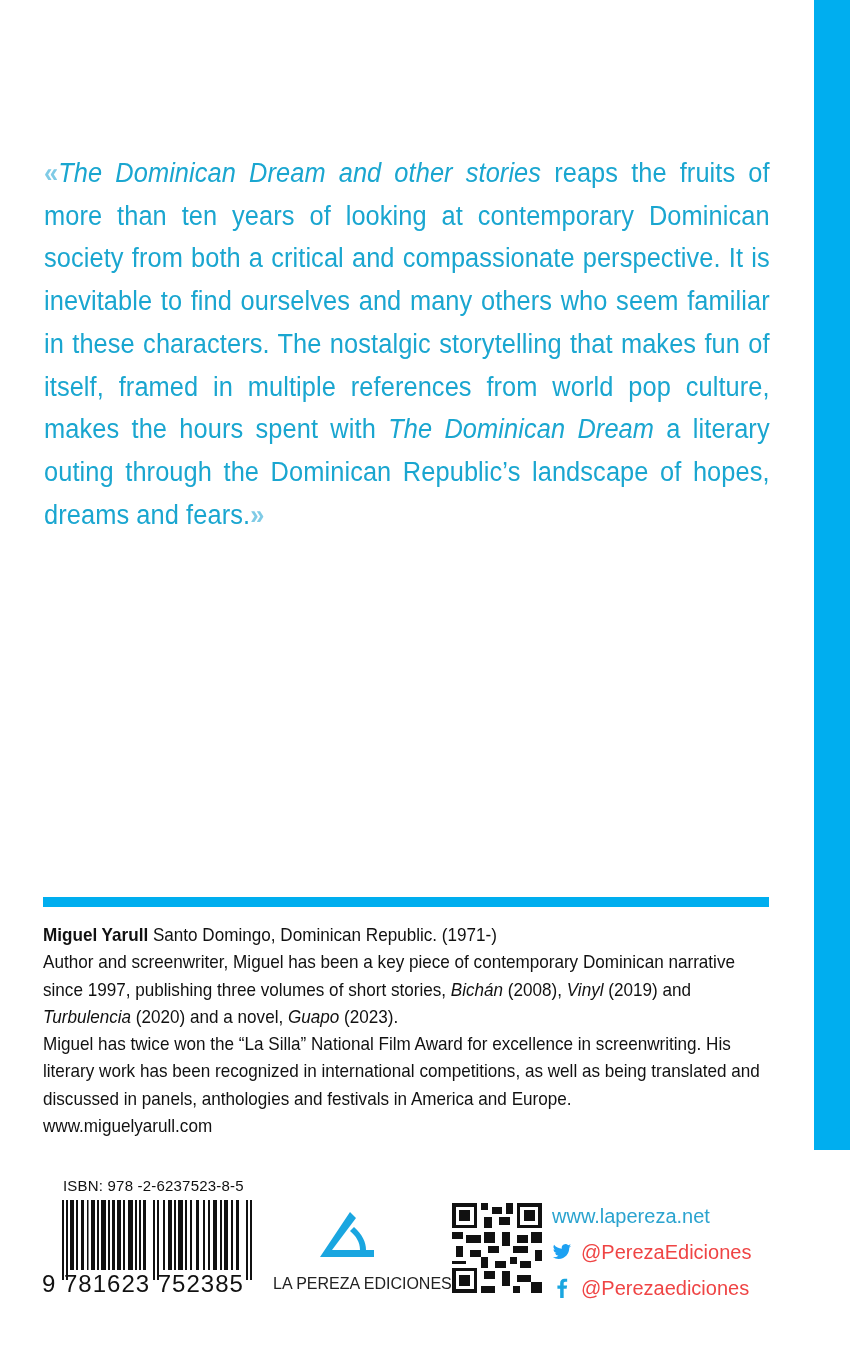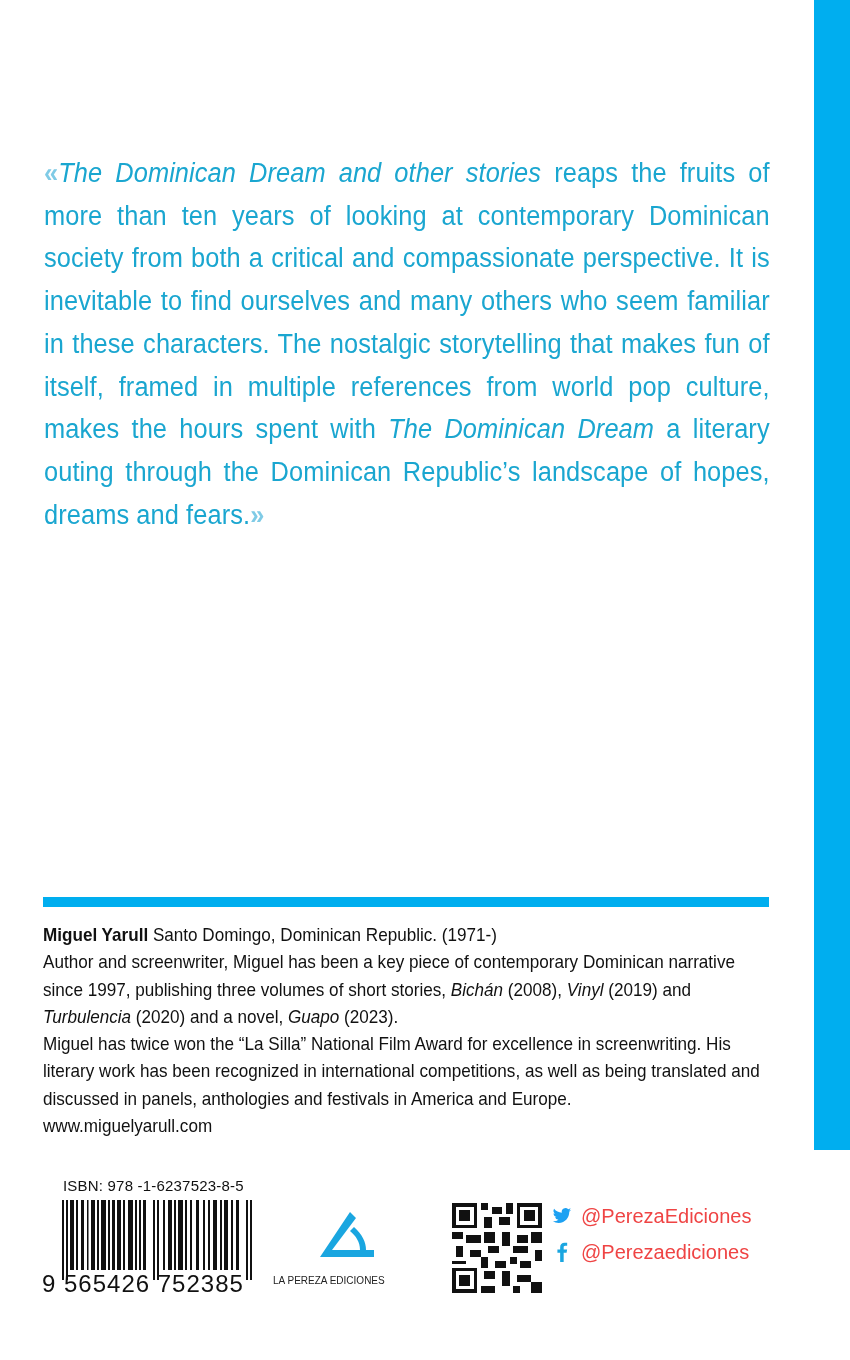--- a/index.html
+++ b/index.html
@@ -14,21 +14,21 @@
   .quote-mark{color:#7fcbe6;font-weight:bold;}
   .divider{position:absolute;left:43px;top:897px;width:726px;height:10px;background:#00aeef;}
   .bio{position:absolute;left:43px;top:921px;width:808px;color:#111;font-size:19px;line-height:27.3px;
        transform:scaleX(0.9);transform-origin:left top;}
   .bio p{margin:0;}
   .bio b{font-weight:bold;}
   .isbn-label{position:absolute;left:63px;top:1177px;font-size:15px;color:#111;letter-spacing:0.2px;}
   .barcode{position:absolute;left:62px;top:1200px;width:190px;height:80px;}
   .barcode-digits{position:absolute;left:42px;top:1270px;font-size:24px;color:#111;letter-spacing:1px;}
   .logo{position:absolute;left:318px;top:1210px;width:60px;height:56px;}
-  .publisher{position:absolute;left:273px;top:1275px;font-size:10px;color:#222;}
+  .publisher{position:absolute;left:273px;top:1275px;font-size:16px;color:#222;}
   .qr{position:absolute;left:452px;top:1203px;width:90px;height:90px;}
   .links{position:absolute;left:552px;top:1198px;}
   .link-row{display:flex;align-items:center;height:36px;font-size:20px;}
   .web{color:#2aa3cf;}
   .social{color:#ef4444;}
   .ico{width:20px;height:20px;margin-right:9px;display:inline-block;}
 </style>
 </head>
 <body>
 
@@ -43,21 +43,21 @@
 
 <div class="divider"></div>
 
 <div class="bio">
   <p><b>Miguel Yarull</b><span> Santo Domingo, Dominican Republic. (1971-)</span></p>
   <p><span>Author and screenwriter, Miguel has been a key piece of contemporary Dominican narrative since 1997, publishing three volumes of short stories, </span><i>Bichán</i><span> (2008), </span><i>Vinyl</i><span> (2019) and </span><i>Turbulencia</i><span> (2020) and a novel, </span><i>Guapo</i><span> (2023).</span></p>
   <p>Miguel has twice won the “La Silla” National Film Award for excellence in screenwriting. His literary work has been recognized in international competitions, as well as being translated and discussed in panels, anthologies and festivals in America and Europe.</p>
   <p>www.miguelyarull.com</p>
 </div>
 
-<div class="isbn-label">ISBN: 978 -1-6237523-8-5</div>
+<div class="isbn-label">ISBN: 978 -2-6237523-8-5</div>
 <svg class="barcode" viewBox="0 0 190 80" preserveAspectRatio="none">
   <g fill="#111">
     <rect x="0" y="0" width="2" height="80"></rect>
       <rect x="4" y="0" width="2" height="80"></rect>
     <rect x="8" y="0" width="4" height="70"></rect>
       <rect x="14" y="0" width="2" height="70"></rect>
     <rect x="19" y="0" width="3" height="70"></rect>
       <rect x="25" y="0" width="1.5" height="70"></rect>
     <rect x="29" y="0" width="4" height="70"></rect>
       <rect x="35" y="0" width="2" height="70"></rect>
@@ -83,21 +83,21 @@
     <rect x="146" y="0" width="2" height="70"></rect>
       <rect x="151" y="0" width="4" height="70"></rect>
     <rect x="158" y="0" width="2" height="70"></rect>
       <rect x="162" y="0" width="4" height="70"></rect>
     <rect x="169" y="0" width="2" height="70"></rect>
       <rect x="174" y="0" width="3" height="70"></rect>
     <rect x="184" y="0" width="2" height="80"></rect>
       <rect x="188" y="0" width="2" height="80"></rect>
   </g>
 </svg>
-<div class="barcode-digits">9 565426 752385</div>
+<div class="barcode-digits">9 781623 752385</div>
 
 <svg class="logo" viewBox="0 0 60 56">
   <path d="M32 2 L38 8 L14 40 L42 40 C42 32 38 26 32 21 L36 17 C44 24 48 32 48 40 L56 40 L56 47 L2 47 Z" fill="#1aa6e0"></path>
 </svg>
 <div class="publisher">LA PEREZA EDICIONES</div>
 
 <svg class="qr" viewBox="0 0 25 25" shape-rendering="crispEdges">
   <g fill="#111">
     <rect x="0" y="0" width="7" height="7"></rect>
       <rect x="1" y="1" width="5" height="5" fill="#fff"></rect>
@@ -132,20 +132,23 @@
     <rect x="9" y="19" width="3" height="2"></rect>
       <rect x="14" y="19" width="2" height="4"></rect>
       <rect x="18" y="20" width="4" height="2"></rect>
     <rect x="8" y="23" width="4" height="2"></rect>
       <rect x="17" y="23" width="2" height="2"></rect>
       <rect x="22" y="22" width="3" height="3"></rect>
   </g>
 </svg>
 
 <div class="links">
+  <div class="link-row web">
+    <span>www.lapereza.net</span>
+  </div>
   <div class="link-row social">
     <svg class="ico" viewBox="0 0 24 24">
         <path fill="#1da1f2" d="M23 4.6c-.8.4-1.7.6-2.6.7.9-.6 1.6-1.4 2-2.5-.9.5-1.9.9-2.9 1.1A4.5 4.5 0 0 0 11.8 8 12.8 12.8 0 0 1 2.5 3.3a4.5 4.5 0 0 0 1.4 6 4.5 4.5 0 0 1-2-.6 4.5 4.5 0 0 0 3.6 4.5 4.5 4.5 0 0 1-2 .1 4.5 4.5 0 0 0 4.2 3.1A9 9 0 0 1 1 18.3a12.8 12.8 0 0 0 6.9 2c8.3 0 12.8-6.9 12.8-12.8v-.6c.9-.6 1.6-1.4 2.3-2.3z"></path>
       </svg>
     <span>@PerezaEdiciones</span>
   </div>
   <div class="link-row social">
     <svg class="ico" viewBox="0 0 24 24">
         <path fill="#1aa6e0" d="M14 24V13h3.5l.6-4H14V6.5c0-1.1.3-2 2-2h2.2V1a28 28 0 0 0-3.2-.2C11.8.8 9.8 2.7 9.8 6.2V9H6.5v4h3.3v11z"></path>
       </svg>

